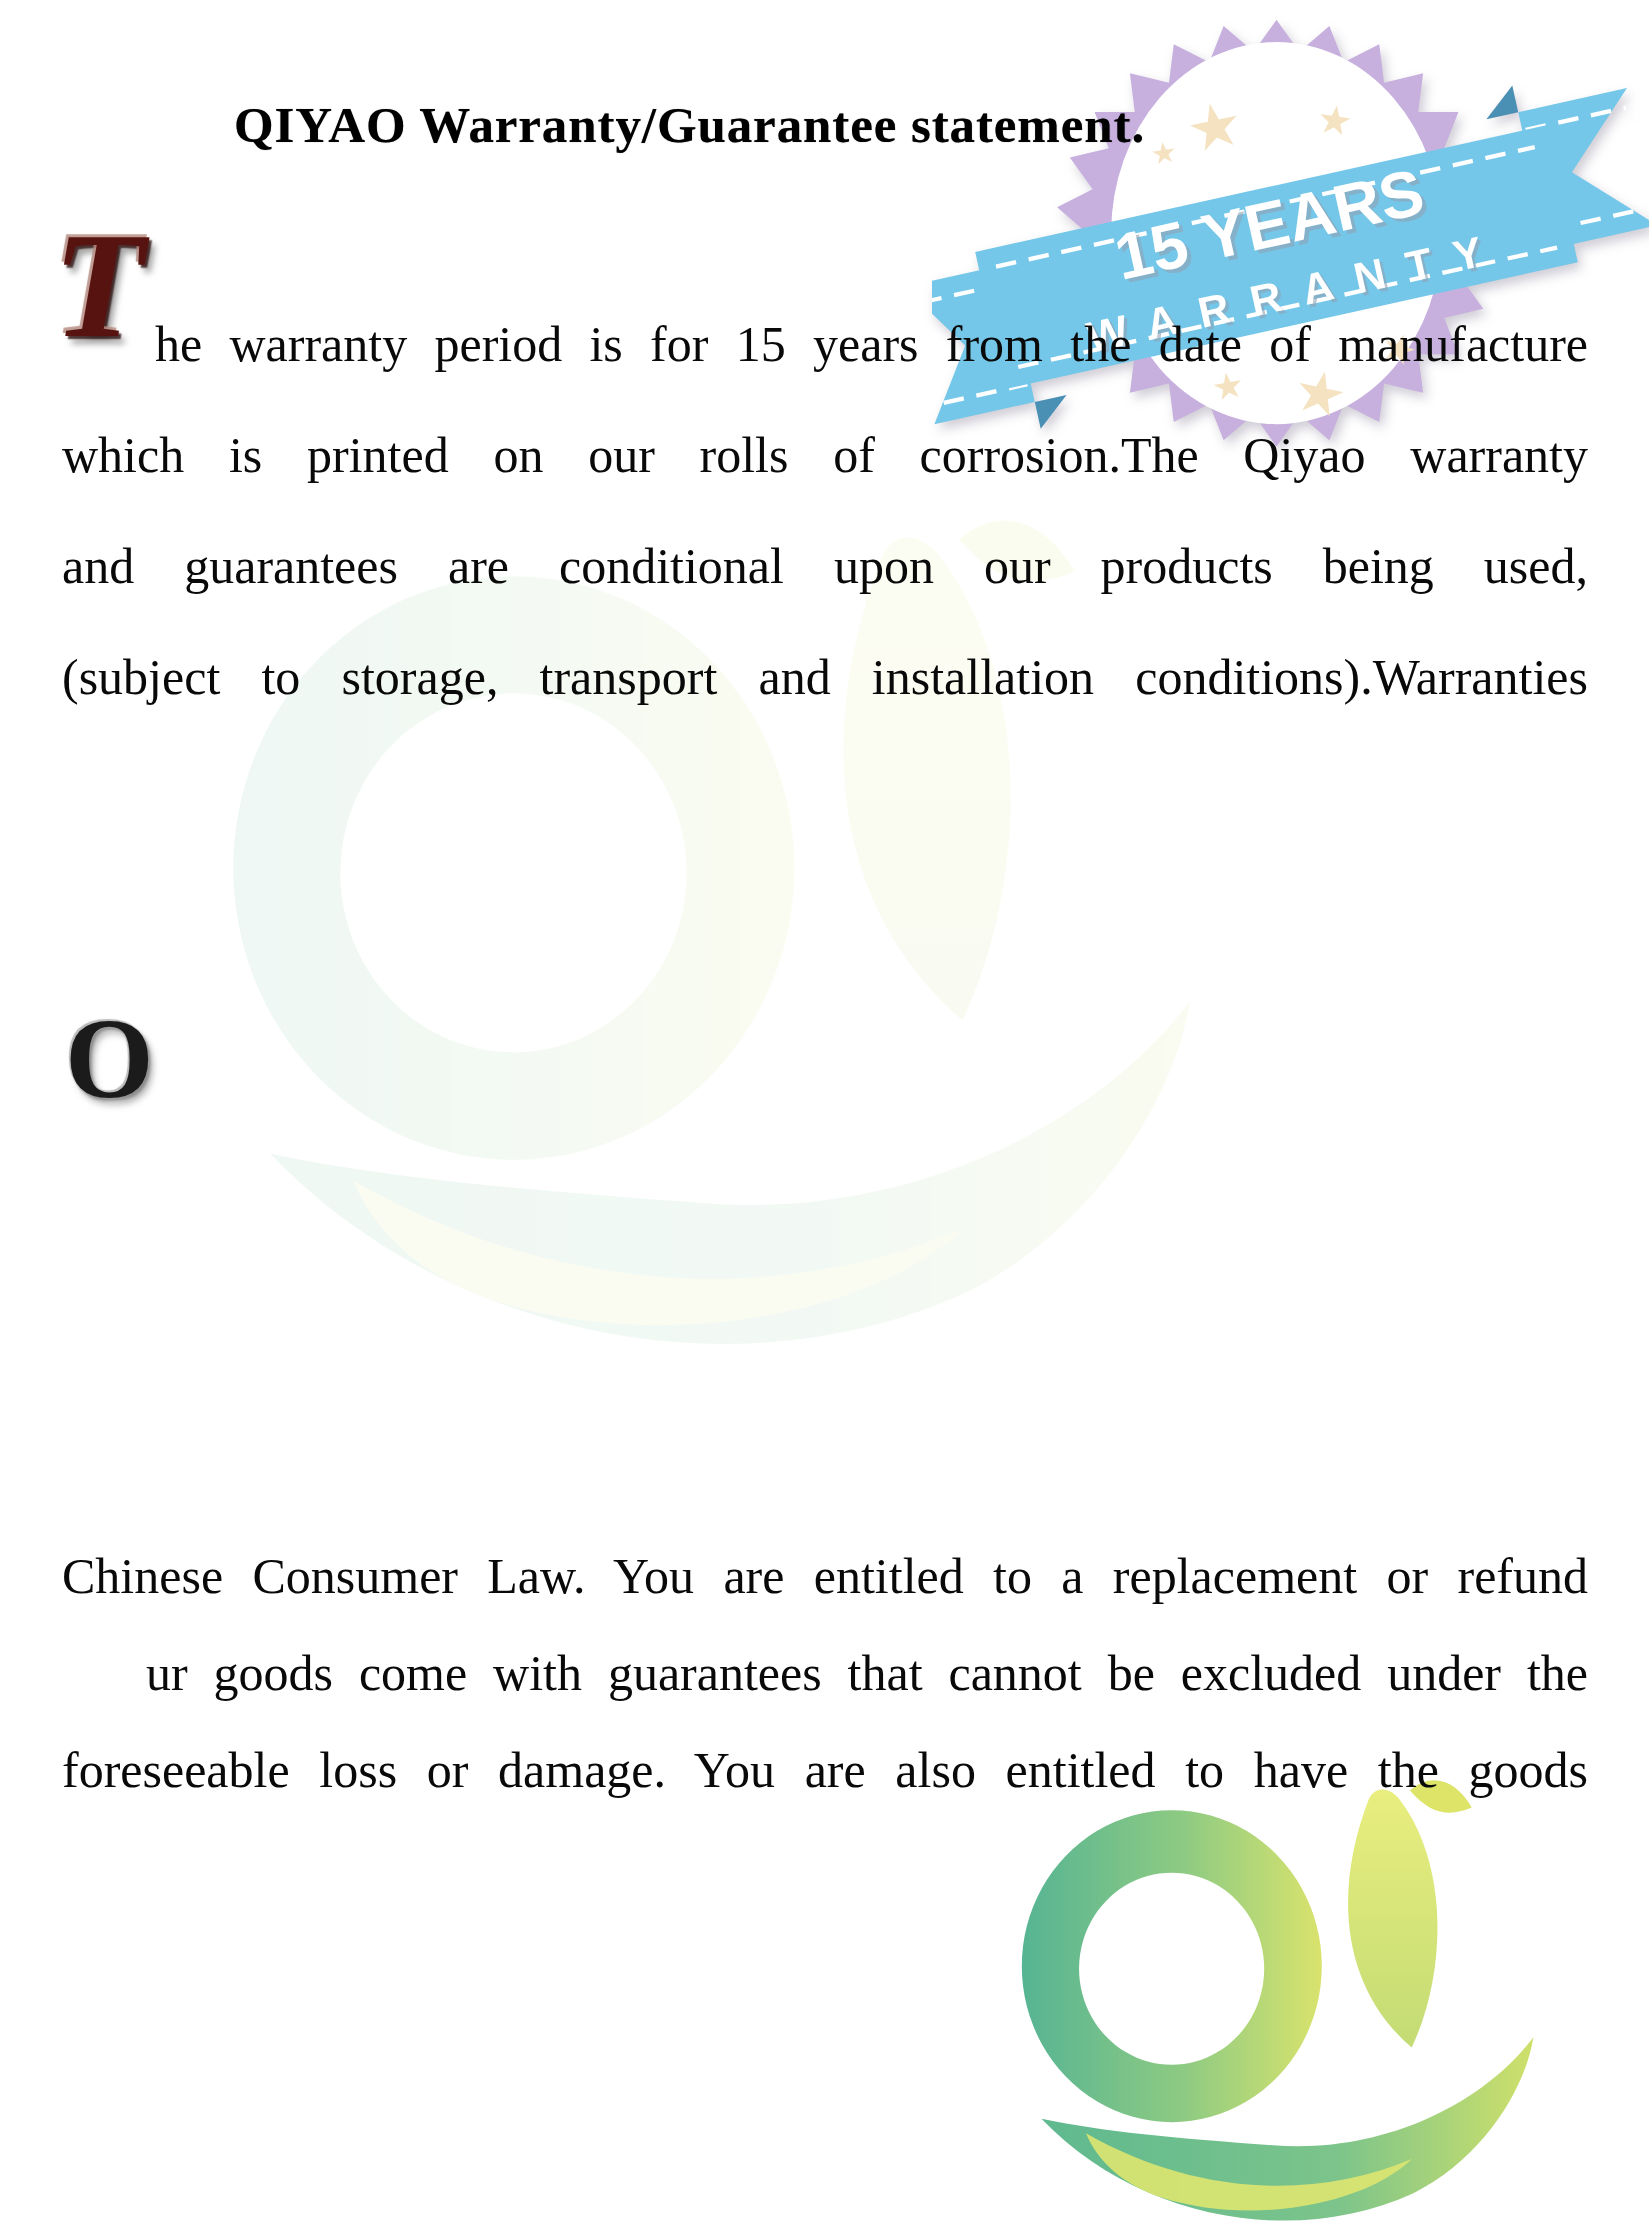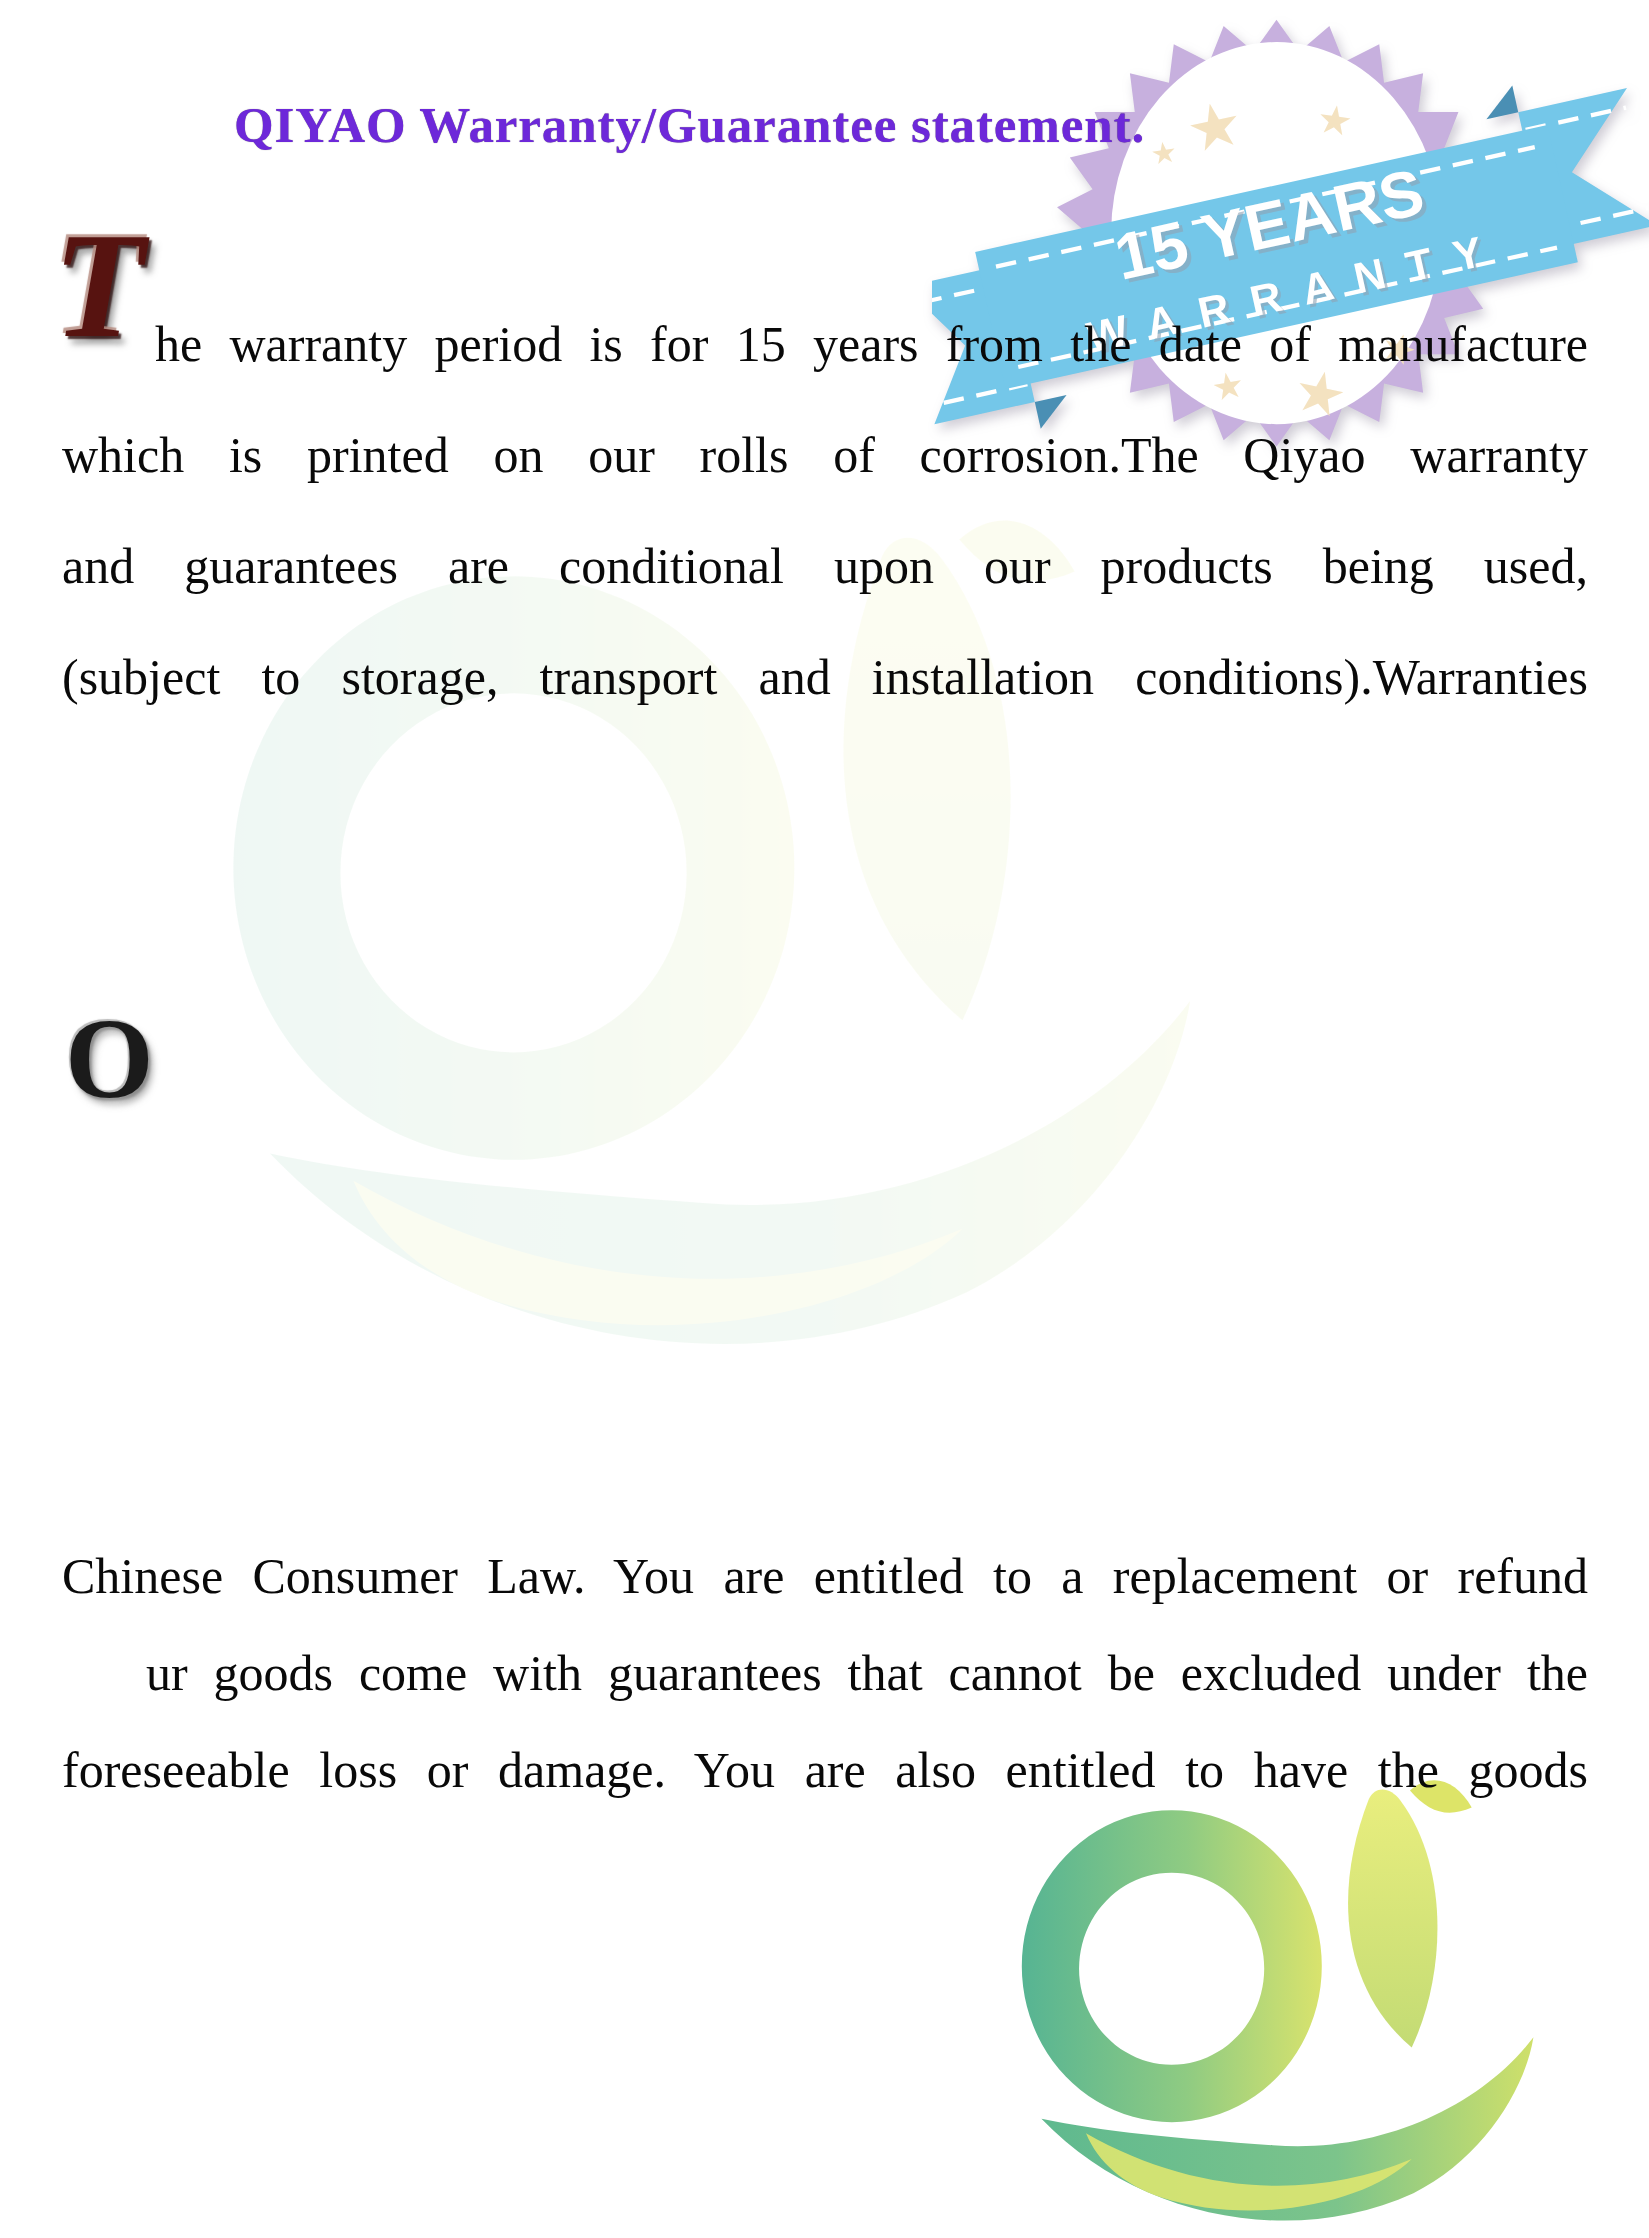--- a/index.html
+++ b/index.html
@@ -3,21 +3,21 @@
 <meta charset="utf-8">
 <style>
   html,body{margin:0;padding:0;background:#888;}
   .page{
     position:relative; width:1649px; height:2239px; background:#ffffff;
     overflow:hidden; font-family:"Liberation Serif","DejaVu Serif",serif; color:#000;
   }
   
   .doc-title{
     position:absolute; left:0; top:96px; width:1379px; text-align:center;
-    font-size:51px; font-weight:bold; letter-spacing:0.9px; color:#6d28d9;
+    font-size:51px; font-weight:bold; letter-spacing:0.9px; color:#000000;
     text-shadow:0 0 0.9px rgba(0,0,0,.55);
   }
   
   .para{position:absolute; left:62px; width:1526px; font-size:50px; color:#090909;}
   .para1{top:231px;}
   .para1 .ln{line-height:111px; height:111px;}
   .para2{top:1026px;}
   .para2 .ln{line-height:97px; height:97px;}
   .ln{white-space:nowrap;}
   .j{text-align:justify; text-align-last:justify; white-space:normal;}

